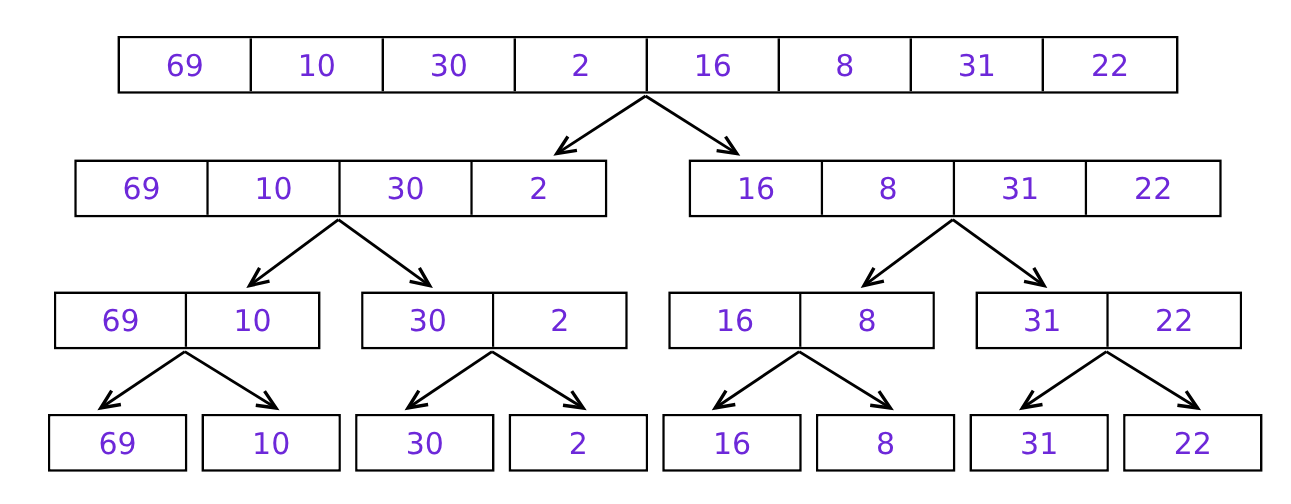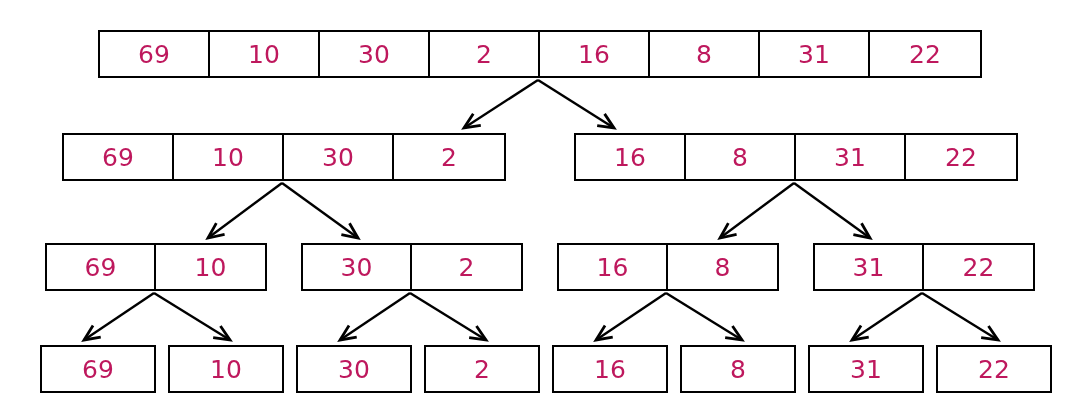--- a/index.html
+++ b/index.html
@@ -32,21 +32,21 @@
     height: 48px;
   }
   .cell {
     box-sizing: border-box;
     display: flex;
     align-items: center;
     justify-content: center;
     height: 100%;
     border-right: 2px solid #000000;
     font-size: 25px;
-    color: #be185d;
+    color: #6d28d9;
     line-height: 1;
     background: #ffffff;
   }
   .cell:last-child {
     border-right: none;
   }
 </style>
 </head>
 <body>
 

